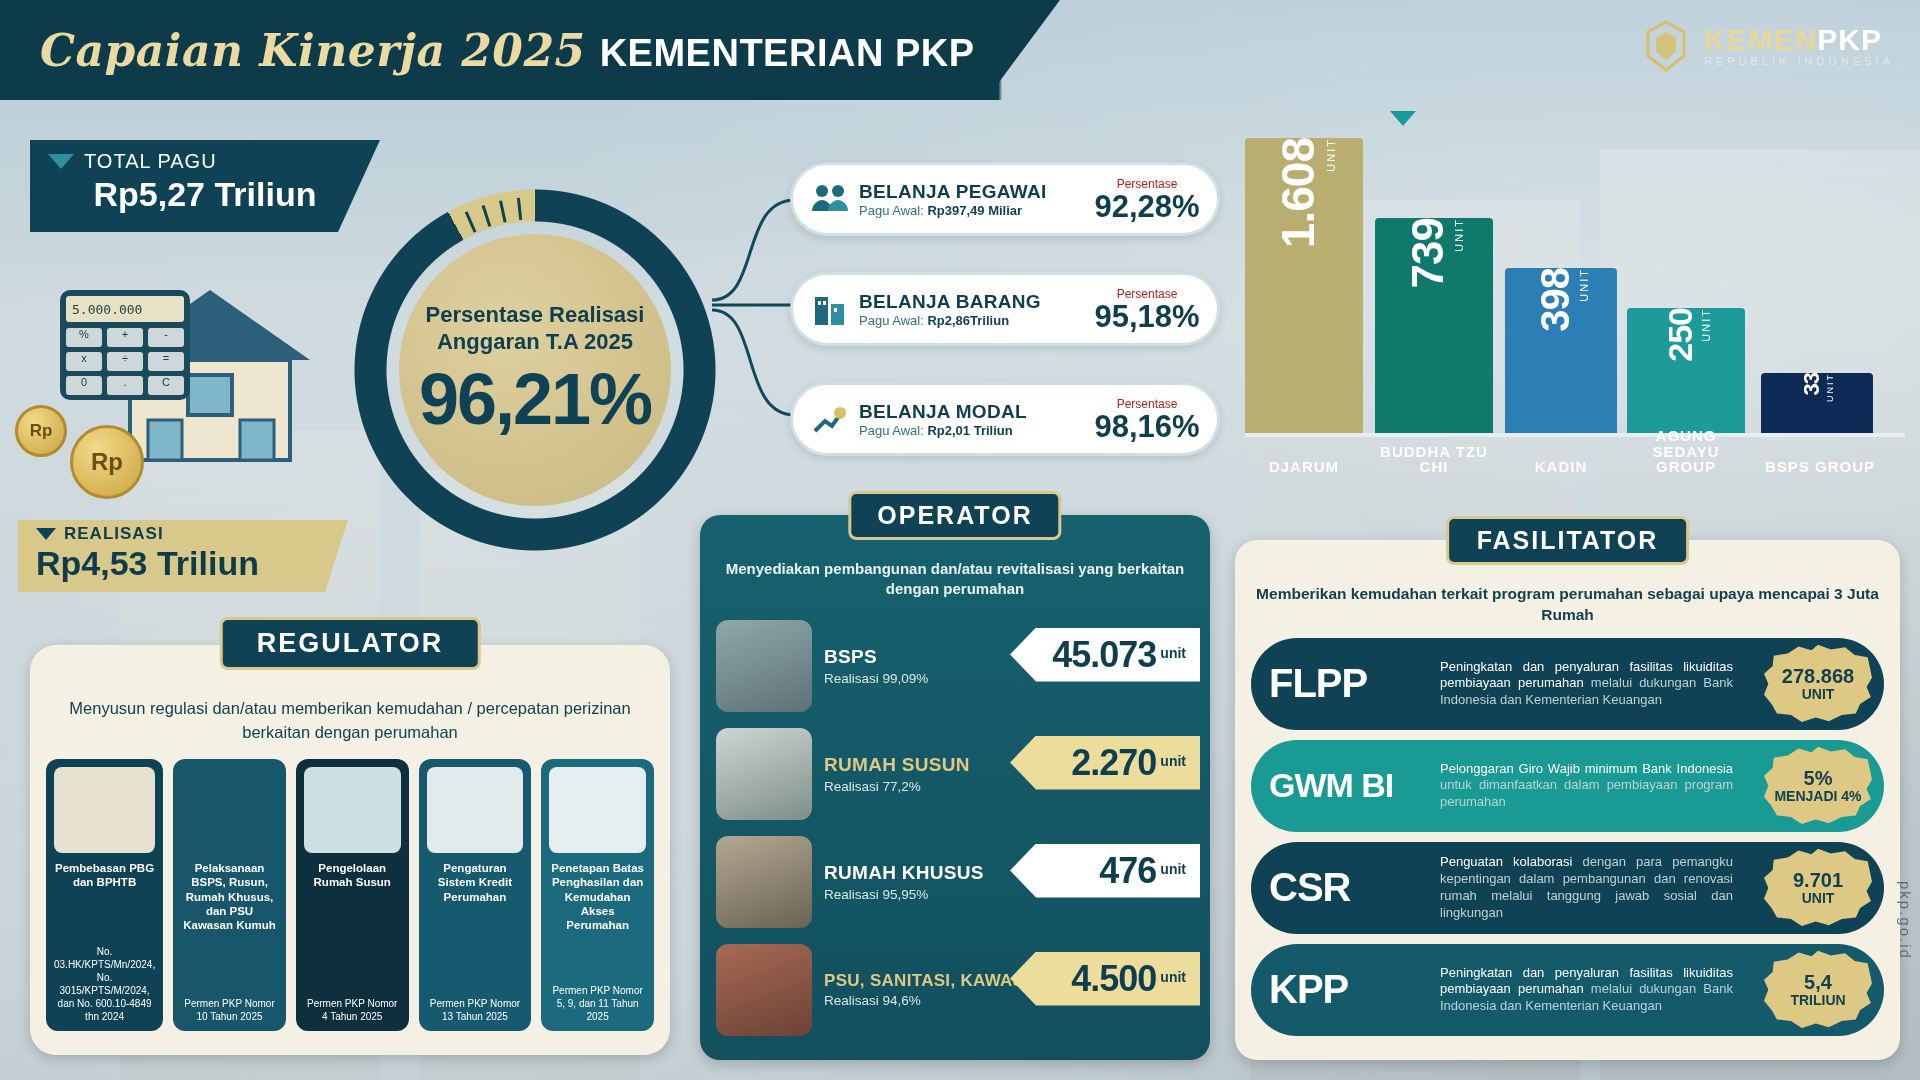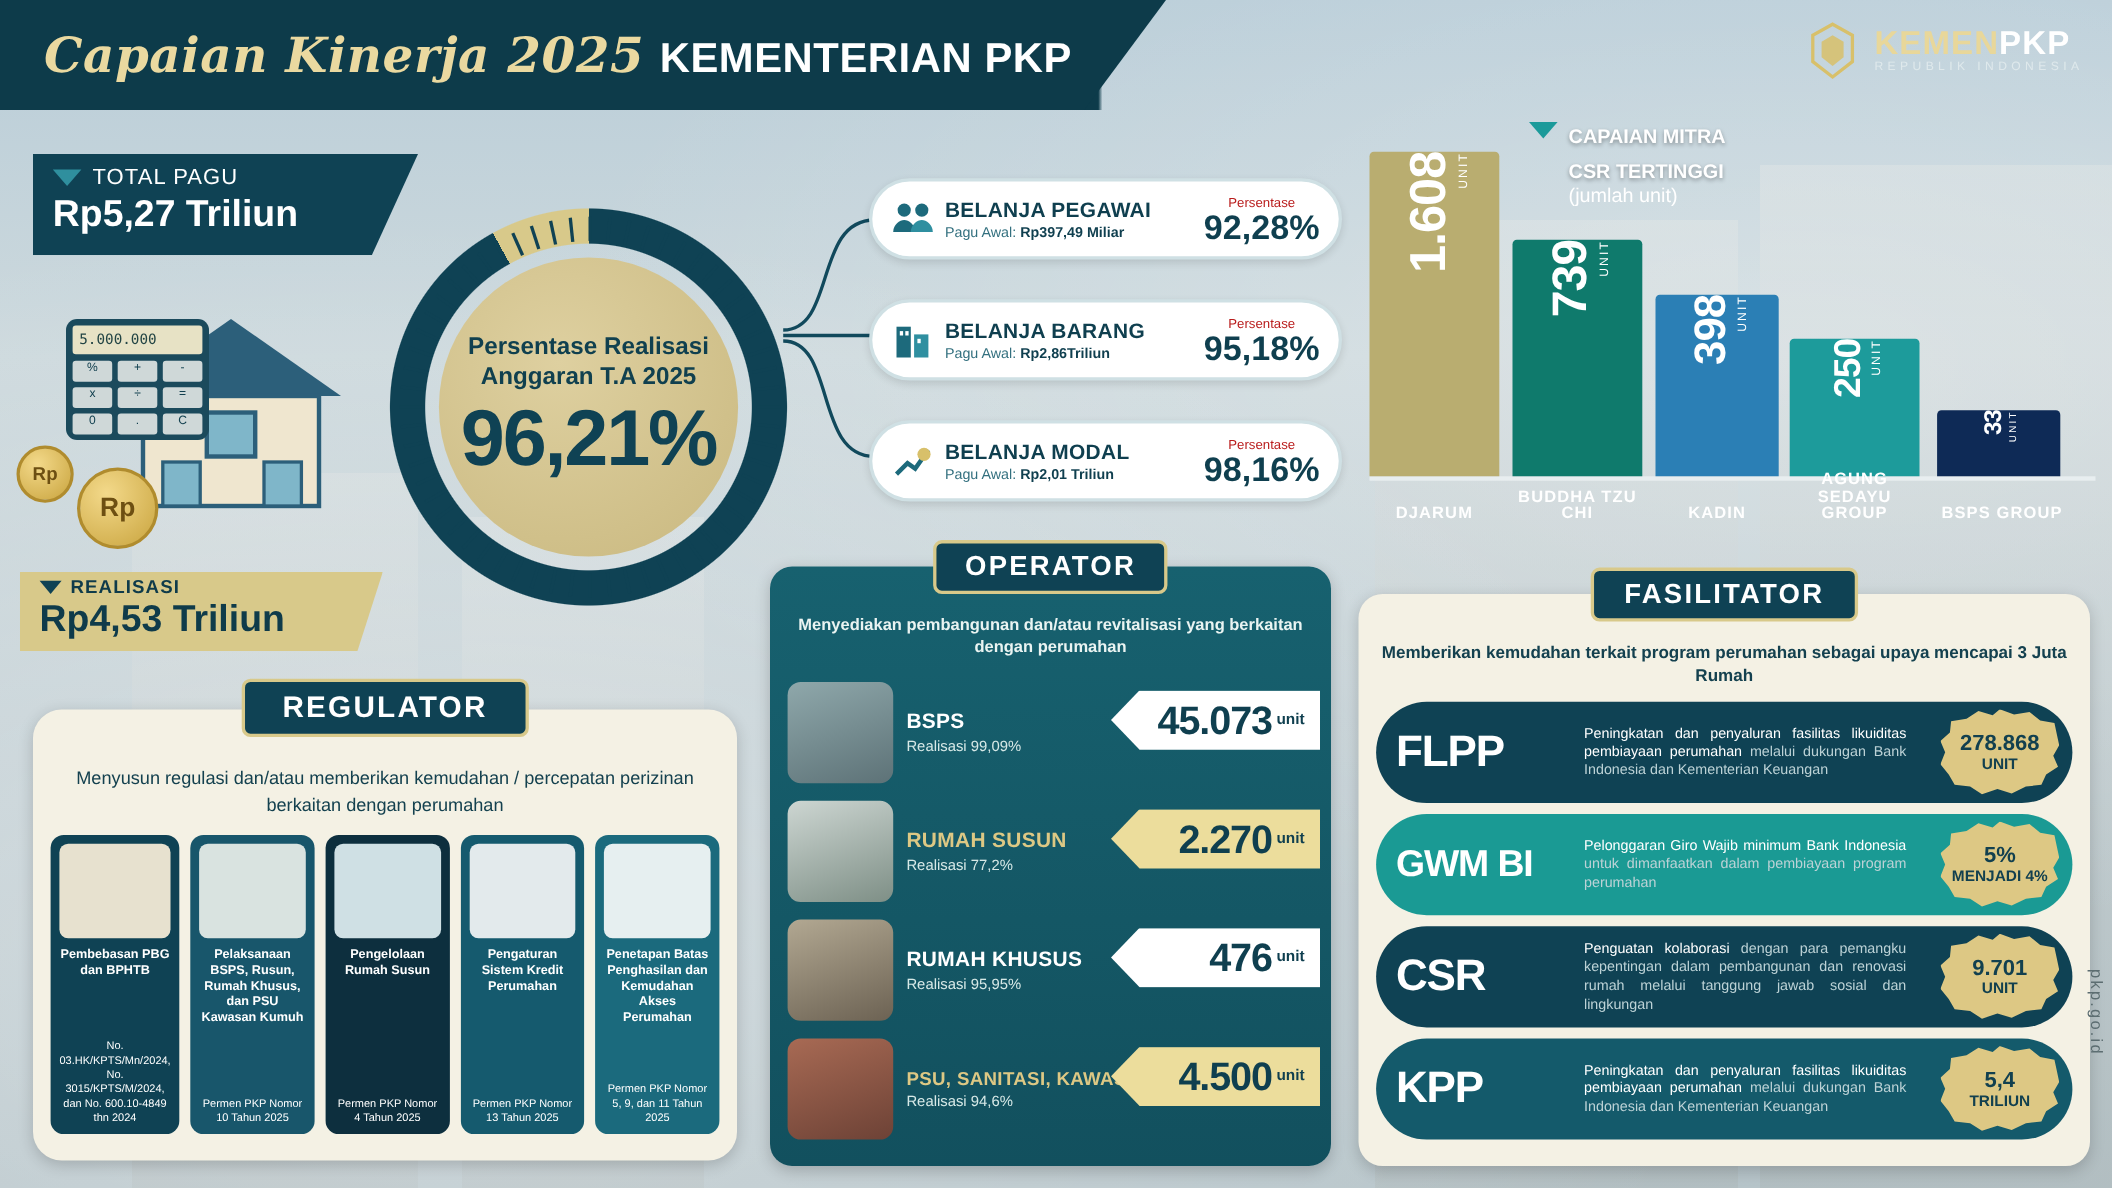--- a/index.html
+++ b/index.html
@@ -51,21 +51,21 @@
   .logo-text2{ font-size:11px; letter-spacing:4px; color:#dfe9ec; }
 
   
   .pagu-box{
     position:absolute; left:30px; top:140px; width:350px; height:92px;
     background:#0f4254; color:#fff;
     clip-path: polygon(0 0, 100% 0, 88% 100%, 0 100%);
     padding:10px 18px;
   }
   .pagu-label{ display:flex; align-items:center; gap:10px; font-size:20px; letter-spacing:1px; }
-  .pagu-val{ font-size:34px; font-weight:bold; margin-top:2px; }
+  .pagu-val{ font-size:34px; font-weight:bold; margin-top:2px;text-align:center; }
   .tri{ width:0;height:0;border-left:13px solid transparent;border-right:13px solid transparent;border-top:15px solid #2f8f9e; }
 
   .realisasi-box{
     position:absolute; left:18px; top:520px; width:330px; height:72px;
     background:#d8c98a; color:#0f3b4a;
     clip-path: polygon(0 0, 100% 0, 93% 100%, 0 100%);
     padding:4px 18px;
   }
   .realisasi-label{ display:flex; align-items:center; gap:8px; font-size:17px; font-weight:bold; letter-spacing:1px; }
   .realisasi-val{ font-size:34px; font-weight:bold; }
@@ -389,27 +389,20 @@
   </div>
   <div class="b-right">
     <div class="b-persen">Persentase</div>
     <div class="b-pct">98,16%</div>
   </div>
 </div>
 
 <div class="csr">
   <div class="csr-title" style="padding-left:145px;">
     <span class="tri" style="border-top-color:#1b9a9a;margin-top:6px;"></span>
-    <div>
-      <h2>
-        <span>CAPAIAN MITRA</span><br>
-        <span>CSR TERTINGGI</span>
-      </h2>
-      <span>(jumlah unit)</span>
-    </div>
   </div>
 
   <div class="csr-base"></div>
 
   <div class="bar" style="left:0;width:118px;height:295px;background:#b9ad70;">
     <span class="num" style="font-size:46px;">1.608</span>
     <span class="unit">UNIT</span>
   </div>
   <div class="bar-lbl" style="left:0;width:118px;">DJARUM</div>
 
@@ -440,21 +433,21 @@
 
 <div class="regulator">
   <div class="reg-badge">REGULATOR</div>
   <div class="reg-desc">Menyusun regulasi dan/atau memberikan kemudahan / percepatan perizinan berkaitan dengan perumahan</div>
   <div class="reg-cards">
     <div class="reg-card" style="background:#0f4254;">
       <div class="reg-thumb" style="background:#e7e1cf;"></div>
       <div class="reg-name">Pembebasan PBG dan BPHTB</div>
       <div class="reg-sub">No. 03.HK/KPTS/Mn/2024, No. 3015/KPTS/M/2024, dan No. 600.10-4849 thn 2024</div>
     </div>
-    <div class="reg-card" style="background:#18566b;">
+    <div class="reg-card" style="background:#18566b;align-items:center;">
       <div class="reg-thumb" style="background:#d9e3e0;"></div>
       <div class="reg-name">Pelaksanaan BSPS, Rusun, Rumah Khusus, dan PSU Kawasan Kumuh</div>
       <div class="reg-sub">Permen PKP Nomor 10 Tahun 2025</div>
     </div>
     <div class="reg-card" style="background:#0d2f3e;">
       <div class="reg-thumb" style="background:#cfe0e4;"></div>
       <div class="reg-name">Pengelolaan Rumah Susun</div>
       <div class="reg-sub">Permen PKP Nomor 4 Tahun 2025</div>
     </div>
     <div class="reg-card" style="background:#155a6e;">

